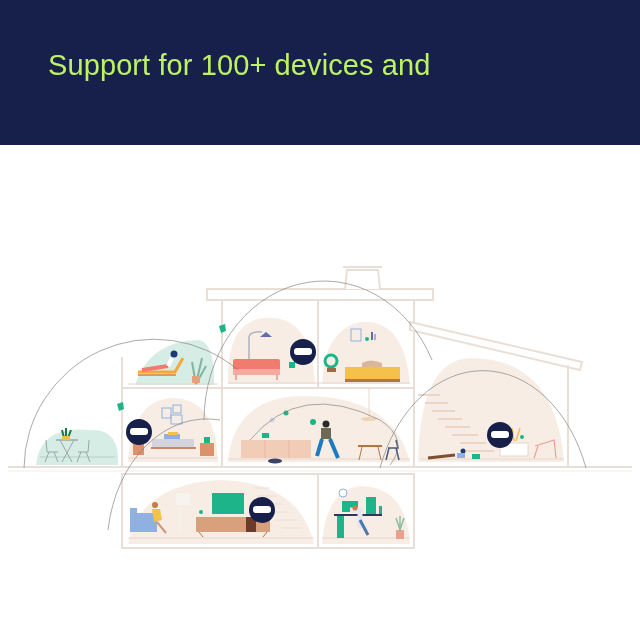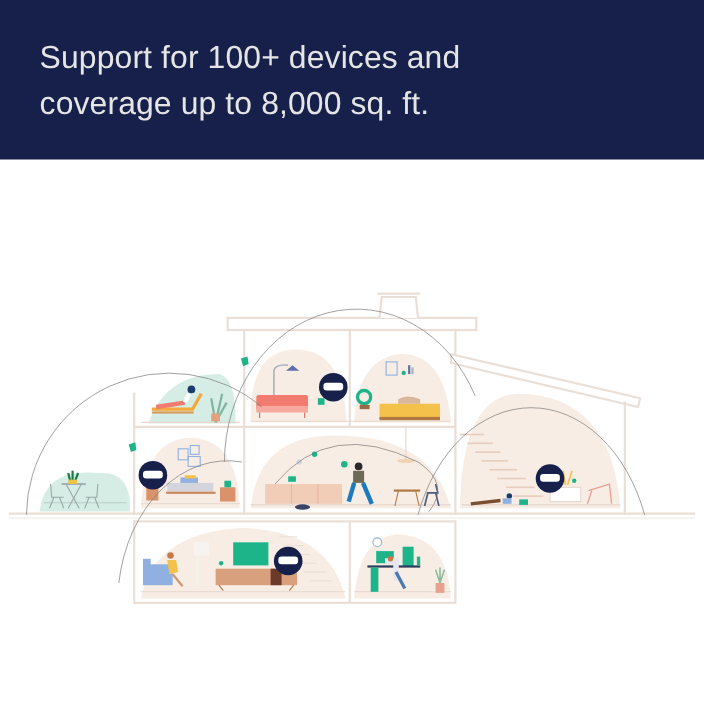--- a/index.html
+++ b/index.html
@@ -2,35 +2,34 @@
 <html><head>
   <meta charset="utf-8">
   <style>
     html, body { margin: 0; padding: 0; background: #ffffff; }
     body { width: 640px; height: 640px; overflow: hidden; position: relative; font-family: "Liberation Sans", "DejaVu Sans", sans-serif; }
     .banner {
       position: absolute; left: 0; top: 0; width: 640px; height: 145px;
       background: #16204a;
     }
     .headline {
-      position: absolute; left: 32px; top: 28px; margin: 4px;
-      color: #e5e5e5; font-size: 29px; line-height: 42px; font-weight: 400;
+      position: absolute; left: 32px; top: 28px; margin: 16px;
+      color: #bef264; font-size: 29px; line-height: 42px; font-weight: 400;
       letter-spacing: 0.1px;
     }
     .headline span { display: block; }
     .scene { position: absolute; left: 0; top: 145px; width: 640px; height: 495px; }
     svg { display: block; }
   </style>
 </head>
 <body>
 
 <div class="banner">
   <h1 class="headline">
     <span>Support for 100+ devices and</span>
-    <span>coverage up to 8,000 sq. ft.</span>
   </h1>
 </div>
 
 <div class="scene">
 
   <svg width="640" height="495" viewBox="0 145 640 495" xmlns="http://www.w3.org/2000/svg">
 
     <g>
       <line x1="8" y1="467" x2="632" y2="467" stroke="#eadfd6" stroke-width="2"></line>
       <line x1="8" y1="471" x2="632" y2="471" stroke="#f3ece6" stroke-width="1"></line>

